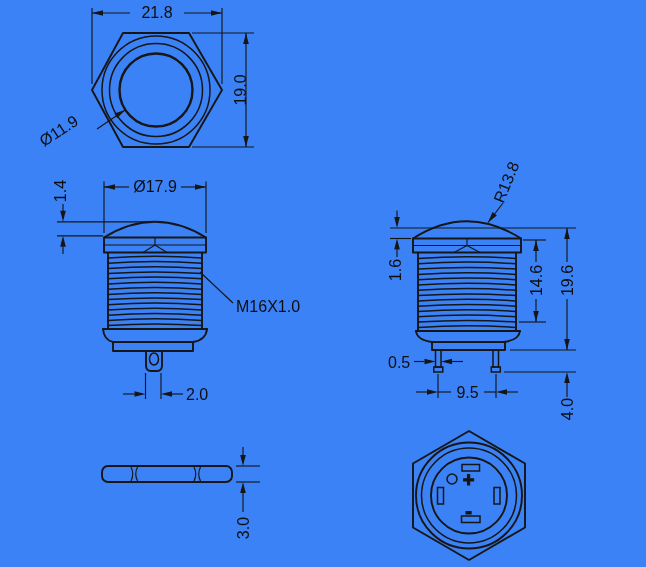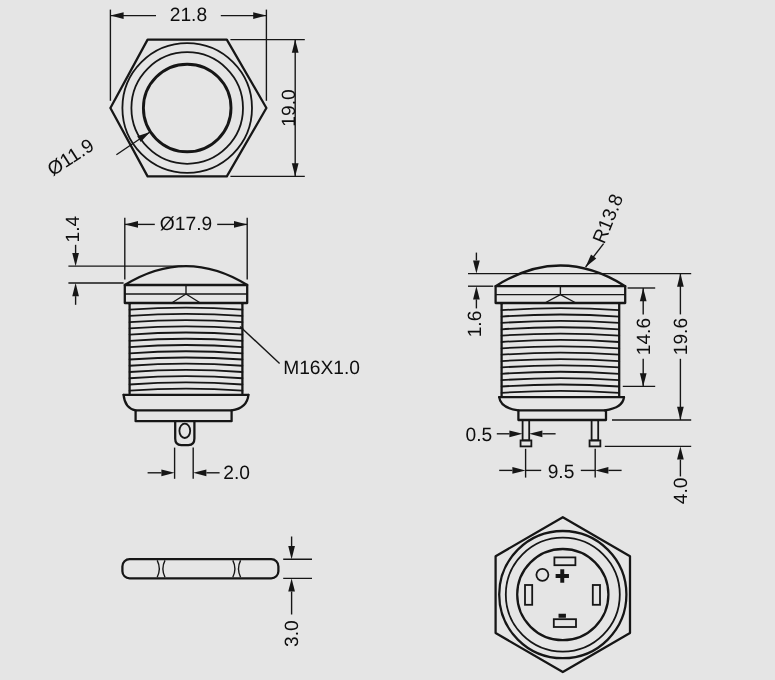--- a/index.html
+++ b/index.html
@@ -1,16 +1,16 @@
 <!DOCTYPE html>
 <html><head>
 <meta charset="utf-8">
 <style>
   html,body{margin:0;padding:0;background:#ffffff;}
-  .canvas{position:relative;width:646px;height:567px;background:#e5e5e5;overflow:hidden;}
+  .canvas{position:relative;width:646px;height:567px;background:#3b82f6;overflow:hidden;}
   svg{display:block;}
   .s2{stroke:#161616;stroke-width:1.9;fill:none;stroke-linejoin:round;stroke-linecap:round;}
   .s15{stroke:#161616;stroke-width:1.5;fill:none;stroke-linecap:round;}
   .s1{stroke:#161616;stroke-width:1.15;fill:none;stroke-linecap:butt;}
   .s24{stroke:#161616;stroke-width:2.4;fill:none;}
   .f{fill:#161616;stroke:none;}
   text.dim{font-family:"Liberation Sans","DejaVu Sans",sans-serif;font-size:16px;fill:#0e0e0e;}
   text.sym{font-family:"Liberation Sans","DejaVu Sans",sans-serif;font-weight:bold;fill:#161616;stroke:#161616;stroke-width:1.1;}
 </style>
 </head>

